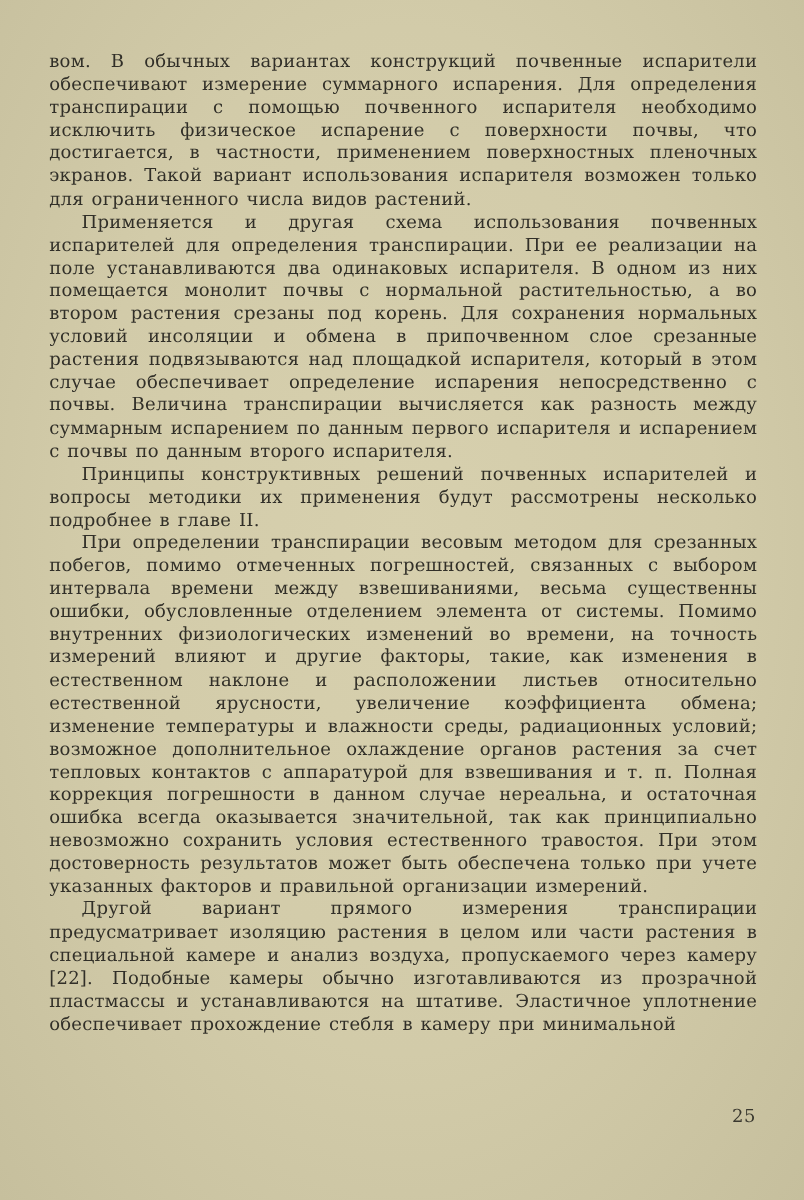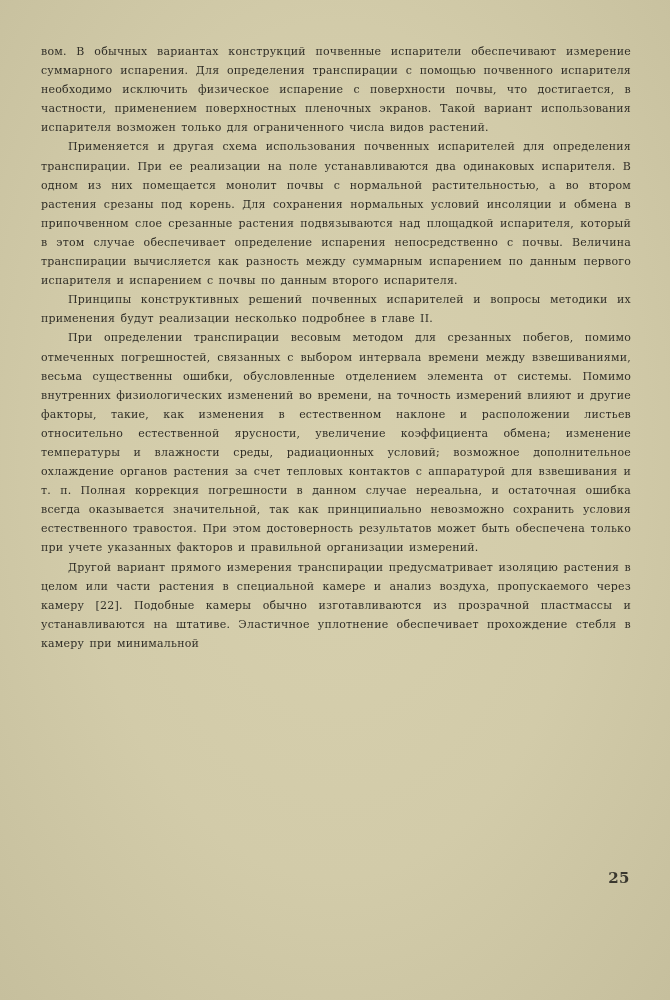--- a/index.html
+++ b/index.html
@@ -19,48 +19,47 @@
     height: 1000px;
     background: radial-gradient(ellipse at 50% 45%, #d7d0ae 0%, #d2cba9 55%, #c6bf9d 100%);
     box-sizing: border-box;
   }
   .text-block {
     position: absolute;
     top: 42px;
     left: 41px;
     width: 590px;
     color: #312f28;
-    font-size: 11px;
+    font-size: 15px;
     line-height: 19.1px;
     text-align: justify;
     letter-spacing: 0.2px;
   }
   .text-block p {
     margin: 0;
     padding: 0;
     word-spacing: 1.5px;
   }
   .text-block p.indent {
     text-indent: 27px;
   }
   .page-number {
     position: absolute;
     right: 40px;
-    top: 869px;
+    top: 921px;
     color: #3a382f;
     font-size: 15px;
     letter-spacing: 0.5px;
-    font-weight: bold;
   }
 </style>
 </head>
 <body>
 
 <div class="page">
   <div class="text-block">
     <p>вом. В обычных вариантах конструкций почвенные испарители обеспечивают измерение суммарного испарения. Для определения транспирации с помощью почвенного испарителя необходимо исключить физическое испарение с поверхности почвы, что достигается, в частности, применением поверхностных пленочных экранов. Такой вариант использования испарителя возможен только для ограниченного числа видов растений.</p>
     <p class="indent">Применяется и другая схема использования почвенных испарителей для определения транспирации. При ее реализации на поле устанавливаются два одинаковых испарителя. В одном из них помещается монолит почвы с нормальной растительностью, а во втором растения срезаны под корень. Для сохранения нормальных условий инсоляции и обмена в припочвенном слое срезанные растения подвязываются над площадкой испарителя, который в этом случае обеспечивает определение испарения непосредственно с почвы. Величина транспирации вычисляется как разность между суммарным испарением по данным первого испарителя и испарением с почвы по данным второго испарителя.</p>
-    <p class="indent">Принципы конструктивных решений почвенных испарителей и вопросы методики их применения будут реализации несколько подробнее в главе II.</p>
+    <p class="indent">Принципы конструктивных решений почвенных испарителей и вопросы методики их применения будут рассмотрены несколько подробнее в главе II.</p>
     <p class="indent">При определении транспирации весовым методом для срезанных побегов, помимо отмеченных погрешностей, связанных с выбором интервала времени между взвешиваниями, весьма существенны ошибки, обусловленные отделением элемента от системы. Помимо внутренних физиологических изменений во времени, на точность измерений влияют и другие факторы, такие, как изменения в естественном наклоне и расположении листьев относительно естественной ярусности, увеличение коэффициента обмена; изменение температуры и влажности среды, радиационных условий; возможное дополнительное охлаждение органов растения за счет тепловых контактов с аппаратурой для взвешивания и т. п. Полная коррекция погрешности в данном случае нереальна, и остаточная ошибка всегда оказывается значительной, так как принципиально невозможно сохранить условия естественного травостоя. При этом достоверность результатов может быть обеспечена только при учете указанных факторов и правильной организации измерений.</p>
     <p class="indent">Другой вариант прямого измерения транспирации предусматривает изоляцию растения в целом или части растения в специальной камере и анализ воздуха, пропускаемого через камеру [22]. Подобные камеры обычно изготавливаются из прозрачной пластмассы и устанавливаются на штативе. Эластичное уплотнение обеспечивает прохождение стебля в камеру при минимальной</p>
   </div>
   <div class="page-number">25</div>
 </div>
 
 </body></html>

